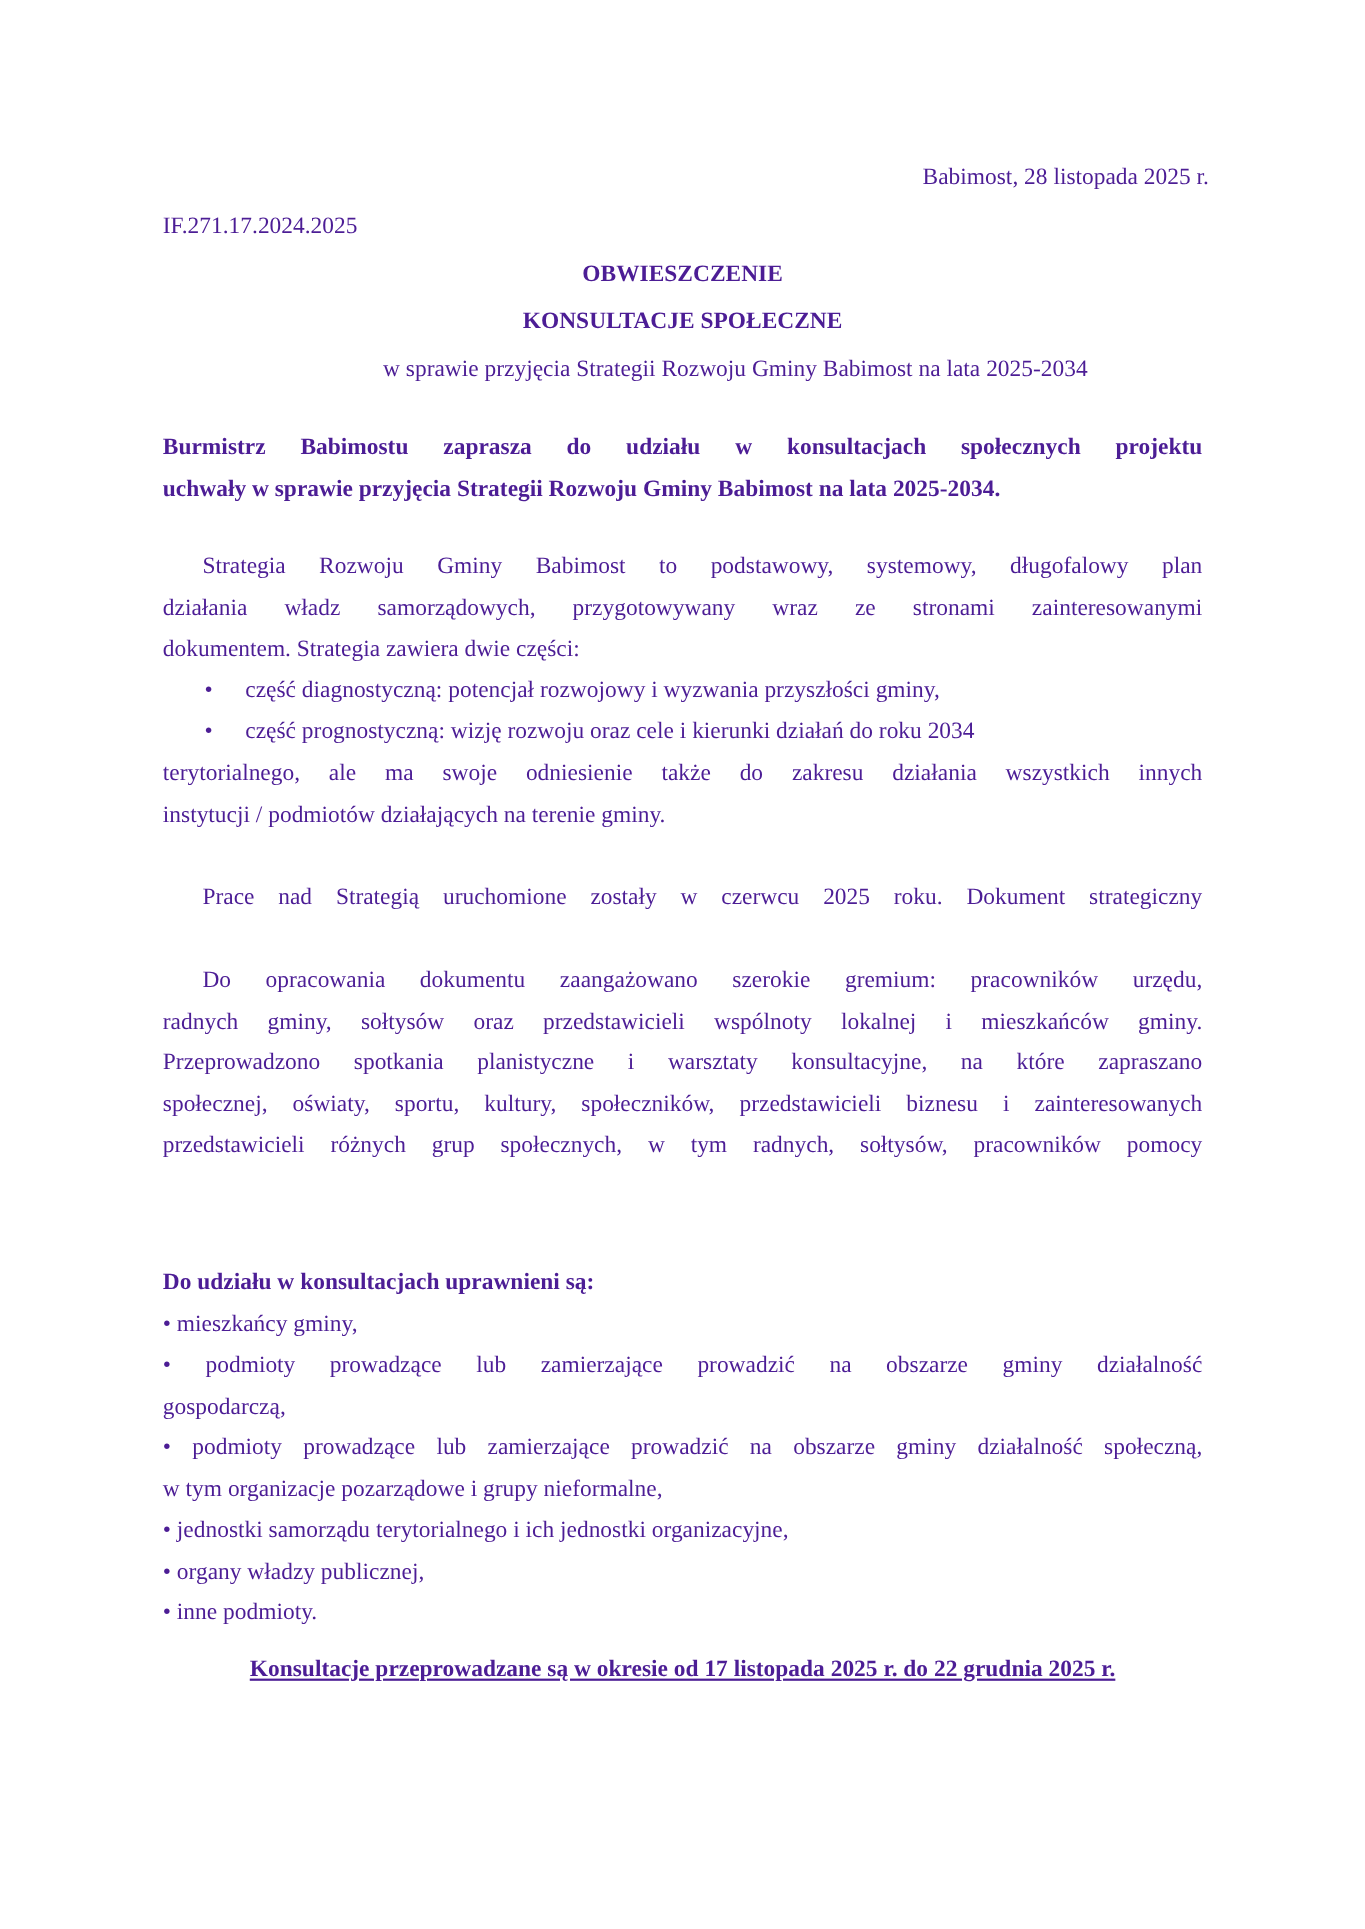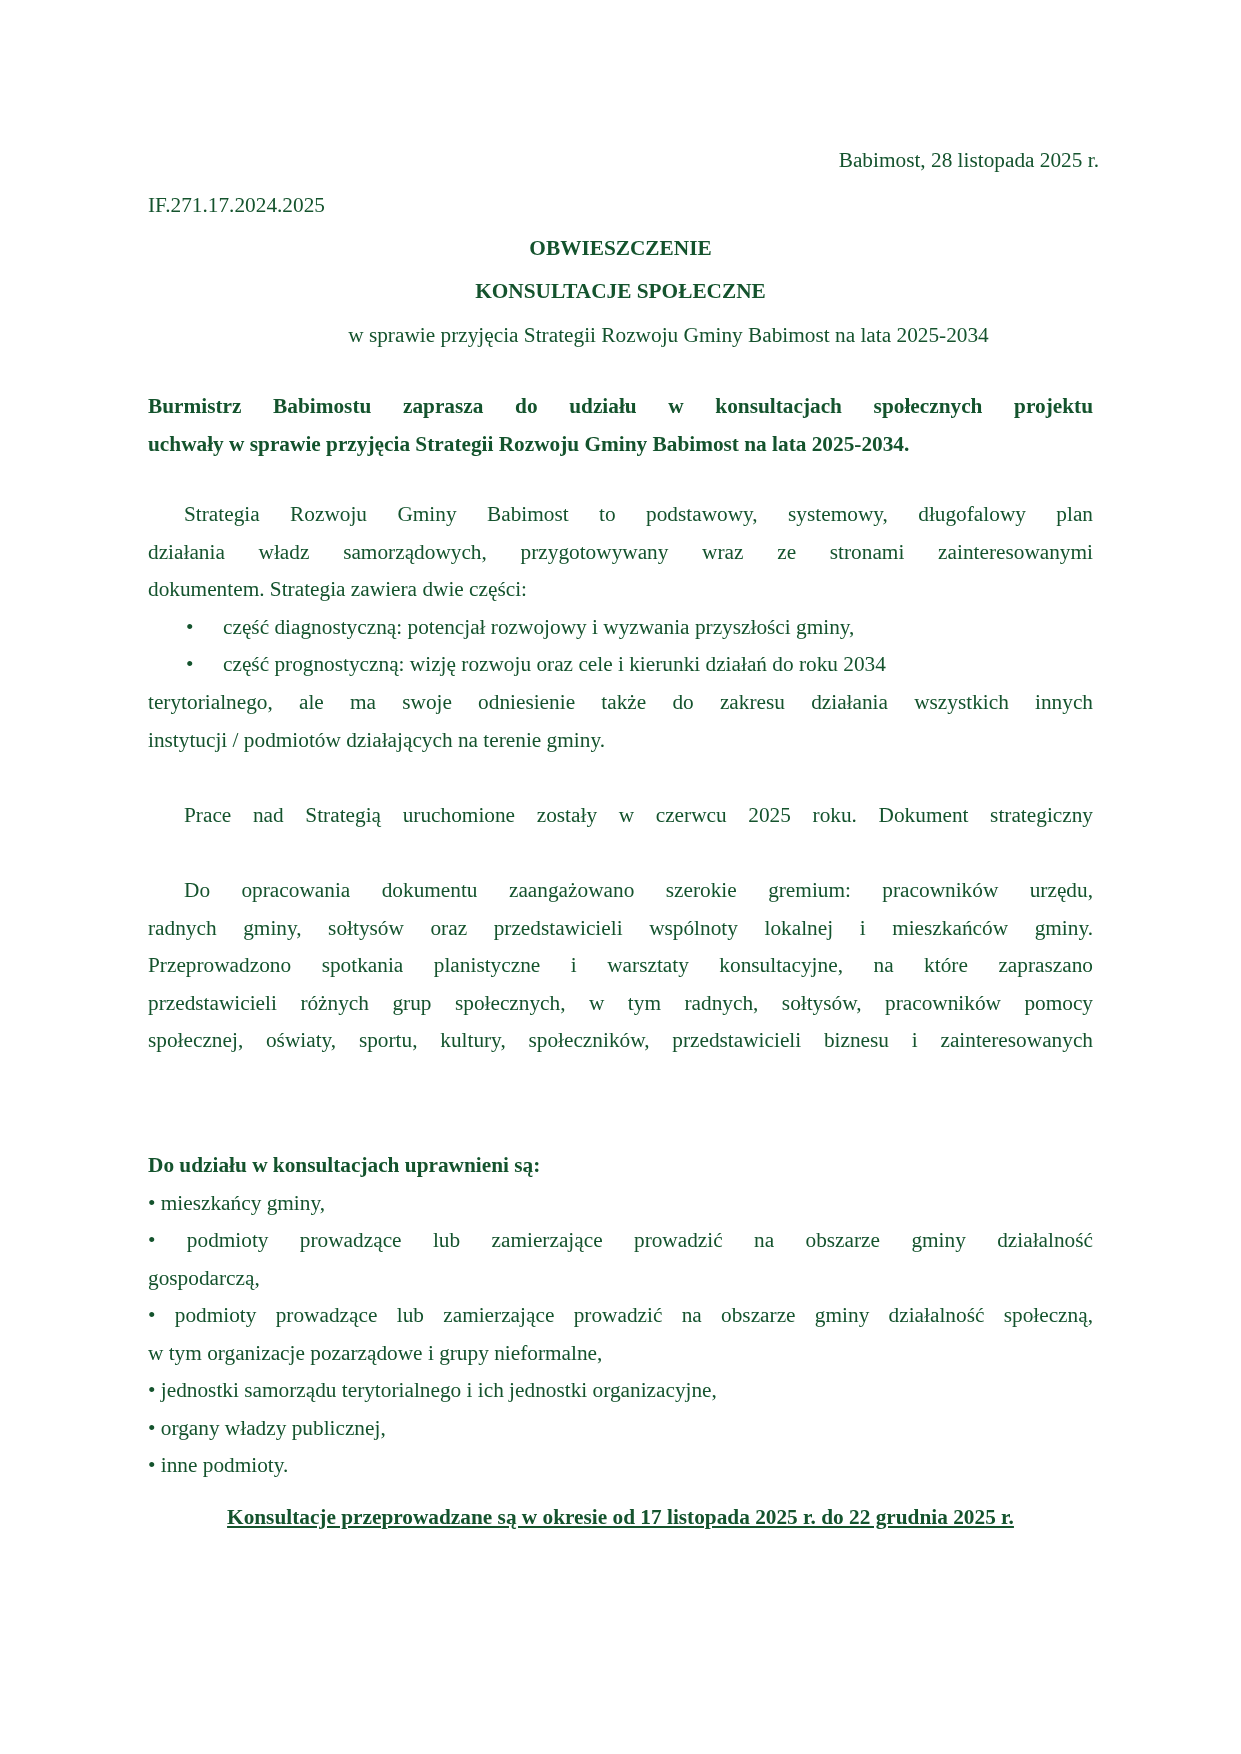--- a/index.html
+++ b/index.html
@@ -1,19 +1,19 @@
 <!DOCTYPE html>
 <html><head>
   <meta charset="utf-8">
   <style>
     html, body { margin: 0; padding: 0; background: #ffffff; }
     body { width: 1241px; height: 1754px; position: relative; overflow: hidden; }
     .page {
       position: absolute; left: 0; top: 0; width: 1241px; height: 1754px;
-      background: #ffffff; color: #14532d;
+      background: #ffffff; color: #4c1d95;
       font-family: "Liberation Serif", "DejaVu Serif", serif;
       font-size: 21.3px;
     }
     .abs { position: absolute; white-space: nowrap; }
     .date { right: 142px; top: 148px; }
     .ref { left: 148px; top: 193px; }
     .center { left: 0; width: 1241px; text-align: center; }
     .title1 { top: 236px; font-weight: bold; }
     .title2 { top: 279px; font-weight: bold; }
     .subtitle { top: 323px; padding-left: 48px; }
@@ -63,22 +63,22 @@
   </div>
 
   <div class="block" style="top: 797px;">
     <span class="jl indent">Prace nad Strategią uruchomione zostały w czerwcu 2025 roku. Dokument strategiczny</span>
   </div>
 
   <div class="block" style="top: 872px;">
     <span class="jl indent">Do opracowania dokumentu zaangażowano szerokie gremium: pracowników urzędu,</span>
     <span class="jl">radnych gminy, sołtysów oraz przedstawicieli wspólnoty lokalnej i mieszkańców gminy.</span>
     <span class="jl">Przeprowadzono spotkania planistyczne i warsztaty konsultacyjne, na które zapraszano</span>
+    <span class="jl">społecznej, oświaty, sportu, kultury, społeczników, przedstawicieli biznesu i zainteresowanych</span>
     <span class="jl">przedstawicieli różnych grup społecznych, w tym radnych, sołtysów, pracowników pomocy</span>
-    <span class="jl">społecznej, oświaty, sportu, kultury, społeczników, przedstawicieli biznesu i zainteresowanych</span>
   </div>
 
   <div class="block" style="top: 1147px;">
     <span class="line bold">Do udziału w konsultacjach uprawnieni są:</span>
     <span class="line">• mieszkańcy gminy,</span>
     <span class="jl">• podmioty prowadzące lub zamierzające prowadzić na obszarze gminy działalność</span>
     <span class="line">gospodarczą,</span>
     <span class="jl">• podmioty prowadzące lub zamierzające prowadzić na obszarze gminy działalność społeczną,</span>
     <span class="line">w tym organizacje pozarządowe i grupy nieformalne,</span>
     <span class="line">• jednostki samorządu terytorialnego i ich jednostki organizacyjne,</span>

